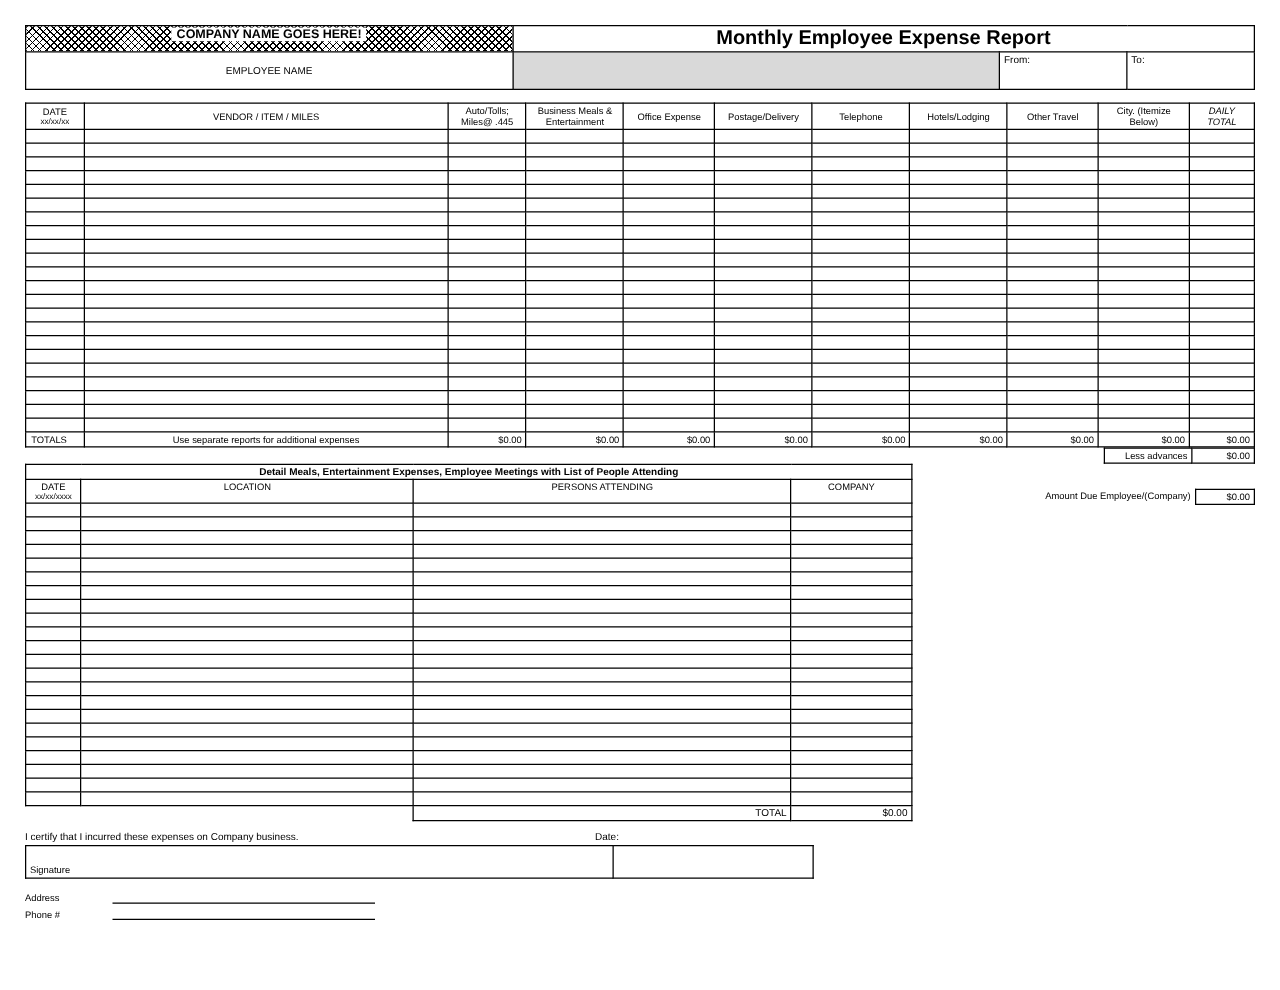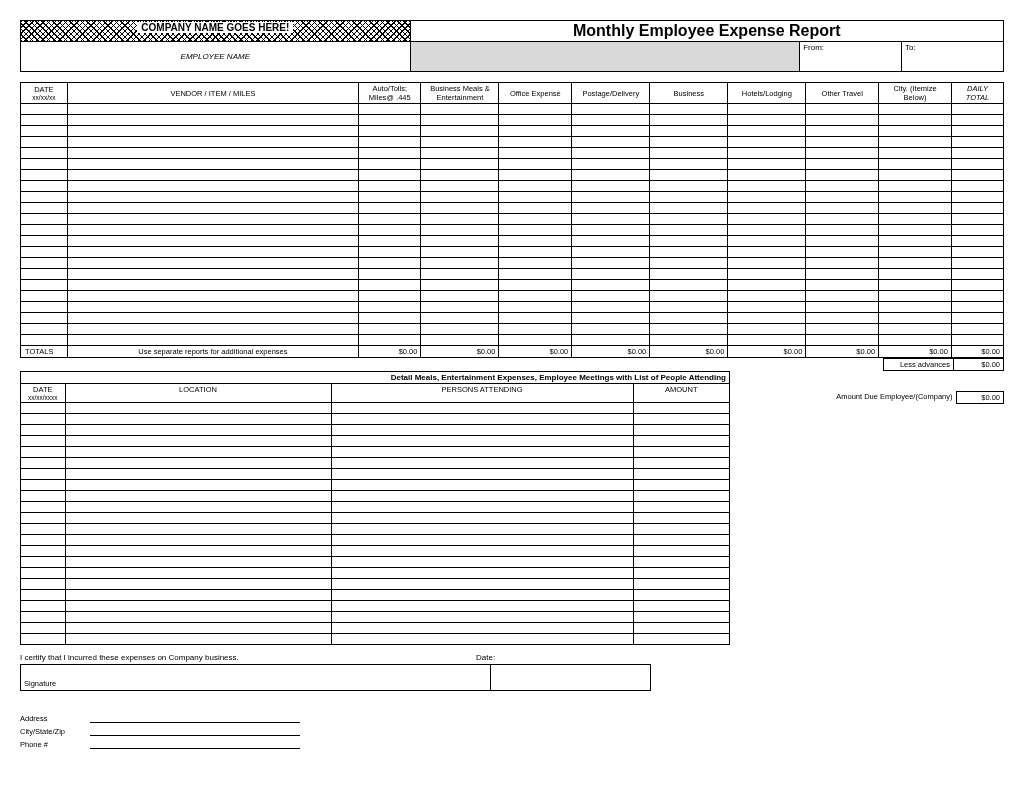--- a/index.html
+++ b/index.html
@@ -13,21 +13,21 @@
   .top-header { width: 100%; }
   .company-cell { 
     width: 390px; height: 18px; text-align: center; font-weight: bold; font-size: 10px;
     background-image: repeating-linear-gradient(45deg, #000 0 1px, transparent 1px 4px),
                       repeating-linear-gradient(-45deg, #000 0 1px, transparent 1px 4px);
     background-clip: padding-box;
     position: relative;
   }
   .company-cell span { background: #fff; padding: 0 4px; }
   .title-cell { text-align: center; font-weight: bold; font-size: 16px; }
-  .emp-name-cell { height: 30px; font-size: 8px; text-align: center; vertical-align: middle; font-style: italic; }
+  .emp-name-cell { height: 30px; font-size: 8px; text-align: center; vertical-align: middle; }
   .shaded { background: #d9d9d9; }
   .tall-cell { height: 30px; font-size: 8px; }
   
   
   .main-table { width: 100%; margin-top: 10px; }
   .main-table th { font-weight: normal; font-size: 7.5px; text-align: center; vertical-align: middle; height: 20px; }
   .main-table td { height: 11px; }
   .c-date { width: 45px; }
   .c-vendor { width: 280px; }
   .c-auto { width: 60px; }
@@ -47,40 +47,40 @@
   
   
   .summary-table { width: 100%; }
   .summary-table td { font-size: 7.5px; margin-top: 24px; }
   .less-adv { text-align: right; }
   .grand { font-weight: bold; font-size: 9px; text-align: right; }
   
   
   .detail-wrap { display: flex; align-items: flex-start; }
   .detail-table { width: 710px; }
-  .detail-header { text-align: right; font-weight: bold; font-size: 8px; background: #fff; }
+  .detail-header { text-align: center; font-weight: bold; font-size: 8px; background: #fff; }
   .detail-table th { font-weight: normal; font-size: 7.5px; text-align: center; }
   .d-date { width: 45px; }
   .d-loc { width: 280px; }
   .d-persons { width: 318px; }
   .d-amt { width: 100px; }
   .detail-table td { height: 11px; }
   .side-grand { width: 274px; }
   .side-grand td { font-size: 7.5px; }
   
   
   .cert-text { font-size: 8px; margin-top: 8px; }
   .cert-date { margin-left: 235px; }
   .sig-table { margin-top: 2px; }
   .sig-table td { height: 26px; font-size: 7.5px; vertical-align: bottom; padding-bottom: 2px; }
   .sig-box { width: 470px; }
   .date-box { width: 160px; }
   
   
-  .addr { margin-top: 22px; font-size: 7.5px; }
+  .addr { margin-top: 10px; font-size: 7.5px; }
   .addr-row { display: flex; align-items: flex-end; margin-bottom: 3px; }
   .addr-label { width: 70px; }
   .addr-line { border-bottom: 1px solid #000; width: 210px; height: 10px; }
 </style>
 </head>
 <body>
 
 <div class="page">
 
   <table class="top-header">
@@ -100,21 +100,21 @@
 
   <table class="main-table">
     <tbody>
         <tr>
       <th class="c-date"><span>DATE</span><div class="date-sub">xx/xx/xx</div></th>
       <th class="c-vendor">VENDOR / ITEM / MILES</th>
       <th class="c-auto">Auto/Tolls; Miles@ .445</th>
       <th class="c-biz">Business Meals &amp; Entertainment</th>
       <th class="c-office">Office Expense</th>
       <th class="c-post">Postage/Delivery</th>
-      <th class="c-tel">Business</th>
+      <th class="c-tel">Telephone</th>
       <th class="c-hotel">Hotels/Lodging</th>
       <th class="c-travel">Other Travel</th>
       <th class="c-misc">City. (Itemize Below)</th>
       <th class="c-total">DAILY TOTAL</th>
     </tr>
 
     <tr>
           <td></td>
           <td></td>
           <td></td>
@@ -429,21 +429,21 @@
   <div class="detail-wrap">
     <table class="detail-table">
       <tbody>
           <tr>
             <td colspan="4" class="detail-header">Detail Meals, Entertainment Expenses, Employee Meetings with List of People Attending</td>
           </tr>
       <tr>
         <th class="d-date"><span>DATE</span><div class="date-sub">xx/xx/xxxx</div></th>
         <th class="d-loc">LOCATION</th>
         <th class="d-persons">PERSONS ATTENDING</th>
-        <th class="d-amt">AMOUNT</th>
+        <th class="d-amt">COMPANY</th>
       </tr>
       <tr>
             <td></td>
             <td></td>
             <td></td>
             <td></td>
           </tr>
       <tr>
             <td></td>
             <td></td>
@@ -563,20 +563,26 @@
             <td></td>
             <td></td>
             <td></td>
           </tr>
       <tr>
             <td></td>
             <td></td>
             <td></td>
             <td></td>
           </tr>
+      <tr>
+        <td class="no-border"></td>
+            <td class="no-border"></td>
+        <td class="amt">TOTAL</td>
+        <td class="amt">$0.00</td>
+      </tr>
     </tbody>
       </table>
 
     <table class="side-grand">
       <tbody>
       <tr>
         <td class="no-border" style="height:20px"></td>
             <td class="no-border"></td>
             <td class="no-border"></td>
       </tr>
@@ -600,22 +606,18 @@
     </tr>
   </tbody>
     </table>
 
   <div class="addr">
     <div class="addr-row">
         <span class="addr-label">Address</span>
         <span class="addr-line"></span>
       </div>
     <div class="addr-row">
-        <span class="addr-label">City/State/Zip</span>
-        <span class="addr-line"></span>
-      </div>
-    <div class="addr-row">
         <span class="addr-label">Phone #</span>
         <span class="addr-line"></span>
       </div>
   </div>
 
 </div>
 
 </body></html>

